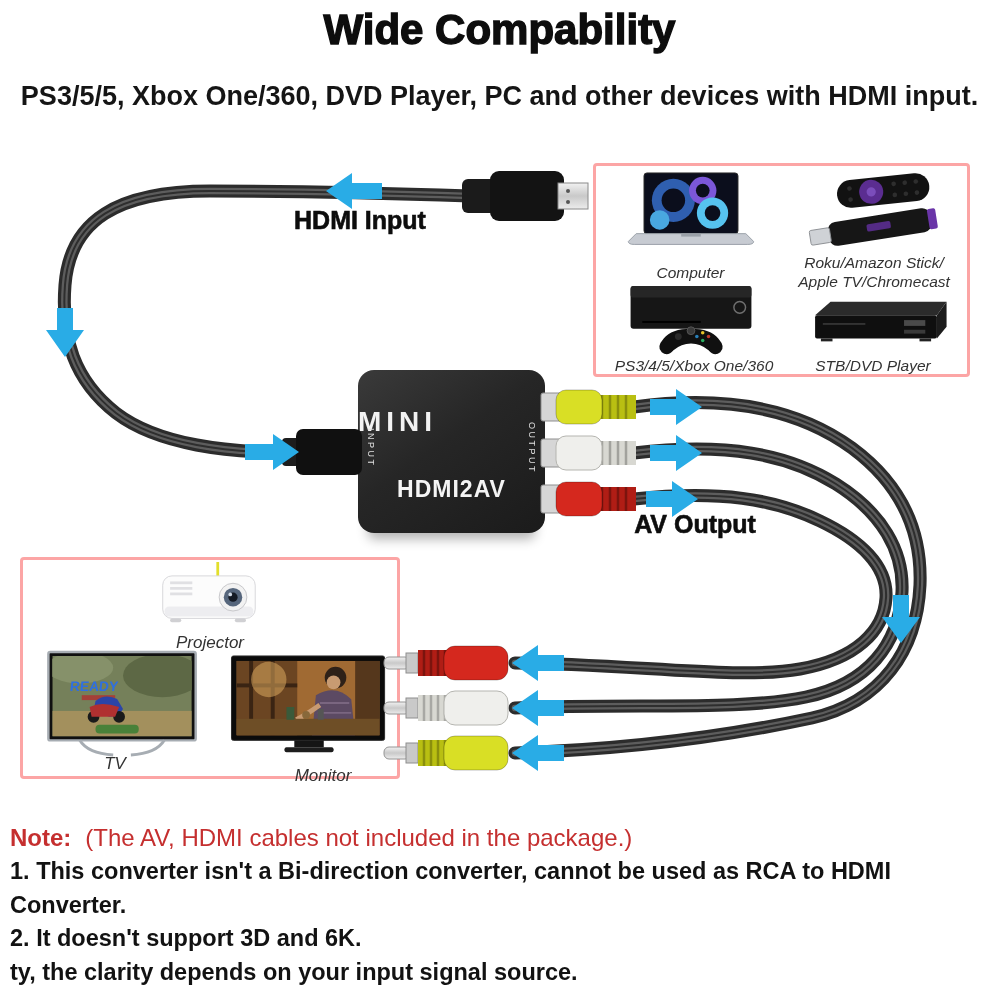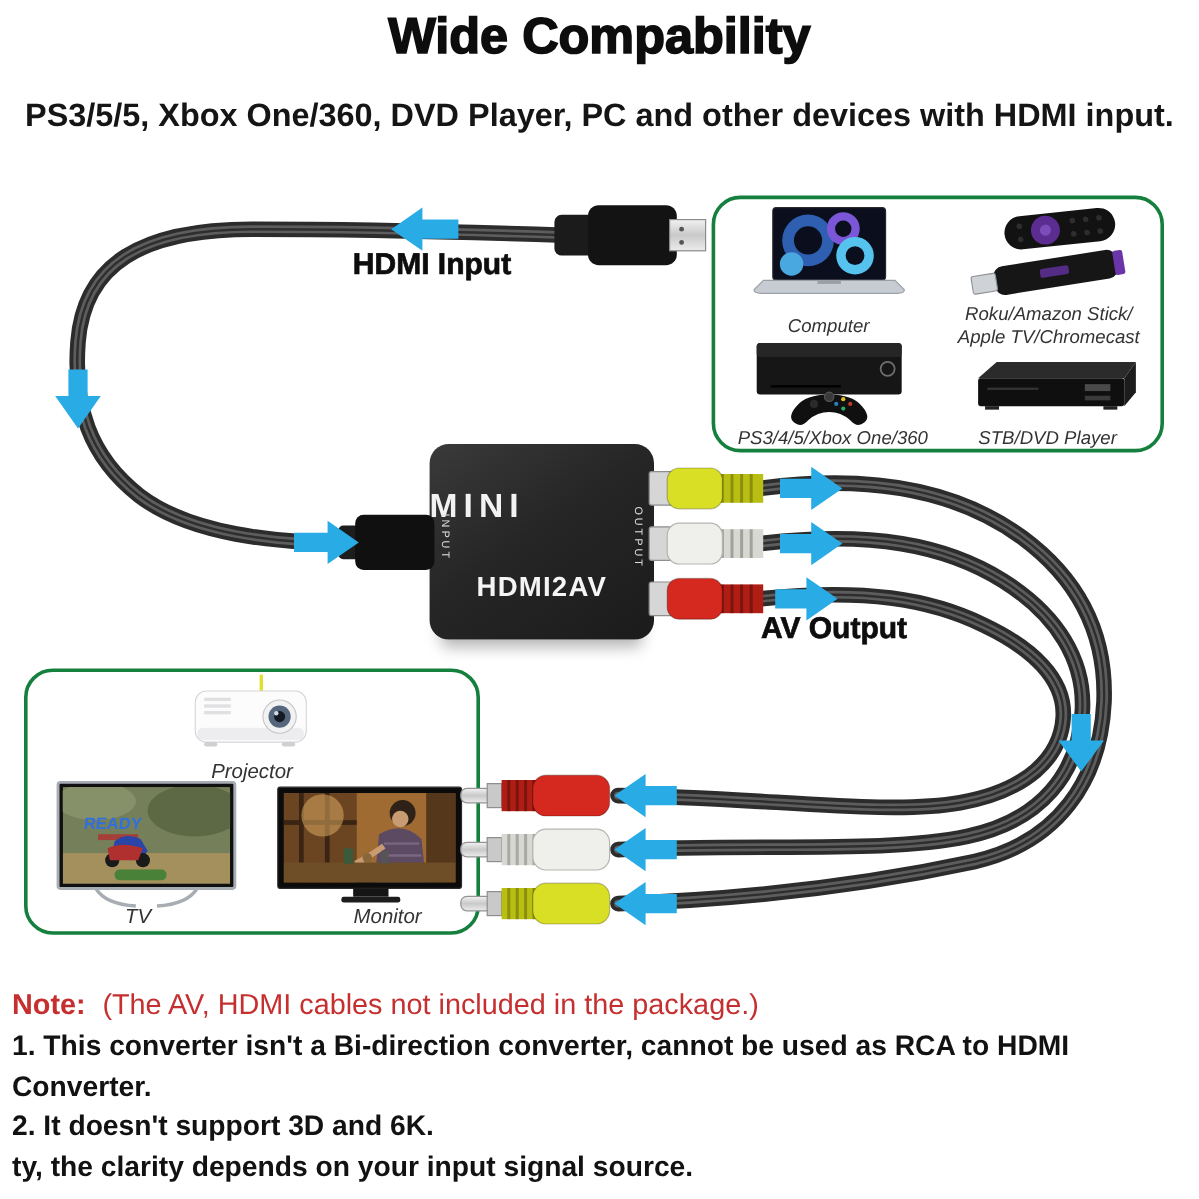--- a/index.html
+++ b/index.html
@@ -5,21 +5,21 @@
   html,body{margin:0;padding:0;background:#fff;}
   .canvas{position:relative;width:999px;height:999px;background:#fff;overflow:hidden;
           font-family:"Liberation Sans",sans-serif;color:#111;}
   .abs{position:absolute;}
 
   .title{left:0;top:6px;width:999px;text-align:center;font-size:42px;font-weight:900;
          letter-spacing:0px;color:#0d0d0d;-webkit-text-stroke:1.4px #0d0d0d;}
   .subtitle{left:8px;top:78px;width:983px;text-align:center;font-size:27px;font-weight:700;
             line-height:36px;color:#151515;}
 
-  .device-box{border:3px solid #15803d;border-radius:24px;background:#fff;z-index:1;}
+  .device-box{border:3px solid #fca5a5;border-radius:4px;background:#fff;z-index:1;}
   .box-src{left:593px;top:163px;width:371px;height:208px;}
   .box-out{left:20px;top:557px;width:374px;height:216px;}
 
   .fig-label{position:absolute;font-style:italic;font-size:15.5px;color:#333;
              text-align:center;line-height:19px;}
   .fig-label.big{font-size:17px;}
 
   .flow-label{z-index:3;font-weight:800;font-size:25px;color:#0d0d0d;text-align:center;
               -webkit-text-stroke:0.6px #0d0d0d;}
 
@@ -188,21 +188,21 @@
         <path d="M92 50 L122 50 M90 60 L124 60 M88 70 L126 70" stroke="#7a6680" stroke-width="2"></path>
         <path d="M92 52 Q78 62 68 67" stroke="#c89b72" stroke-width="5" fill="none"></path>
         <rect x="7" y="66" width="146" height="17" fill="#6e4e26"></rect>
         <rect x="58" y="54" width="8" height="13" fill="#3a5a3a"></rect>
           <circle cx="78" cy="62" r="4" fill="#88683a"></circle>
         <rect x="90" y="56" width="6" height="11" fill="#555"></rect>
       </g>
       <rect x="66" y="88" width="30" height="7" fill="#151515"></rect>
       <rect x="56" y="95" width="50" height="5" rx="2" fill="#1d1d1d"></rect>
     </svg>
-    <div class="fig-label big" style="left:240px;top:194px;width:120px;">Monitor</div>
+    <div class="fig-label big" style="left:240px;top:206px;width:120px;">Monitor</div>
   </div>
 
   <div class="abs converter">
     <div class="abs conv-brand">MINI</div>
     <div class="abs conv-model">HDMI2AV</div>
     <div class="abs conv-side conv-in">INPUT</div>
     <div class="abs conv-side conv-out">OUTPUT</div>
   </div>
 
   <svg class="abs overlay" viewBox="0 0 999 999">

